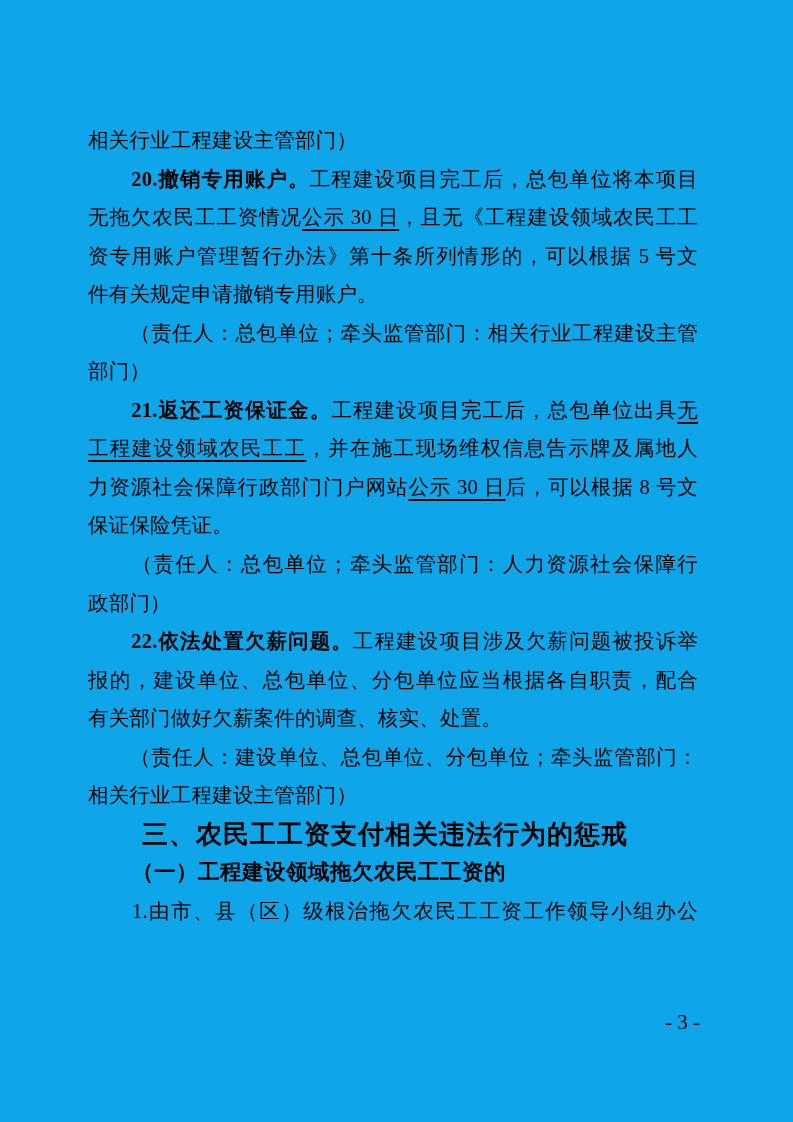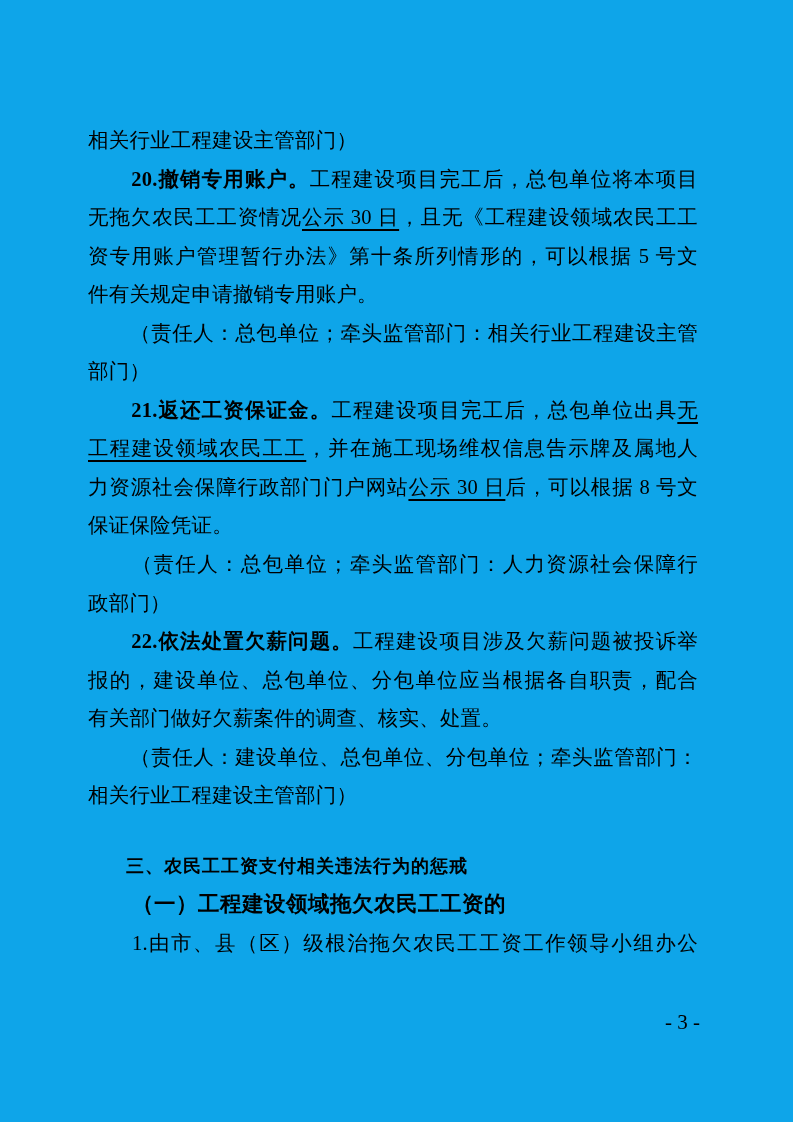--- a/index.html
+++ b/index.html
@@ -39,23 +39,22 @@
   .seg-bold {
     font-weight: bold;
   }
   .seg-underline {
     text-decoration: underline;
     text-underline-offset: 5px;
     text-decoration-thickness: 1.5px;
   }
   .line.heading-hei {
     font-family: "Liberation Sans", "DejaVu Sans", sans-serif;
-    font-size: 18px;
+    font-size: 26px;
     letter-spacing: 1px;
-    margin-top: 32px;
   }
   .line.heading-kai {
     font-size: 21.5px;
     letter-spacing: 0.5px;
   }
   .page-number {
     position: absolute;
     top: 1010px;
     right: 93px;
     font-size: 21px;

